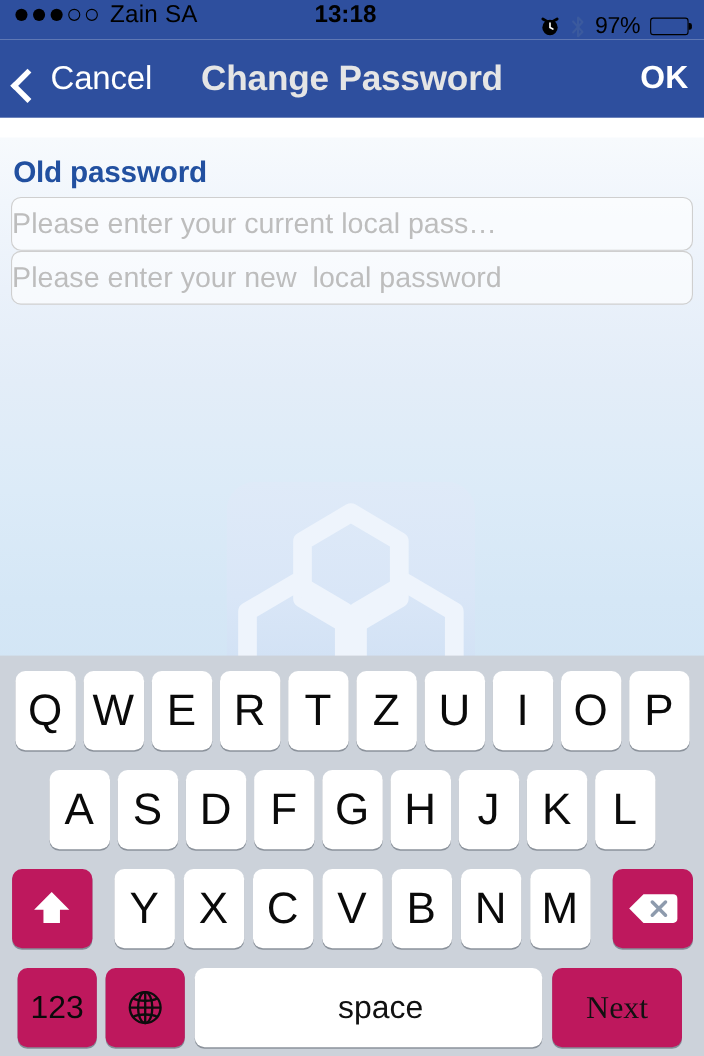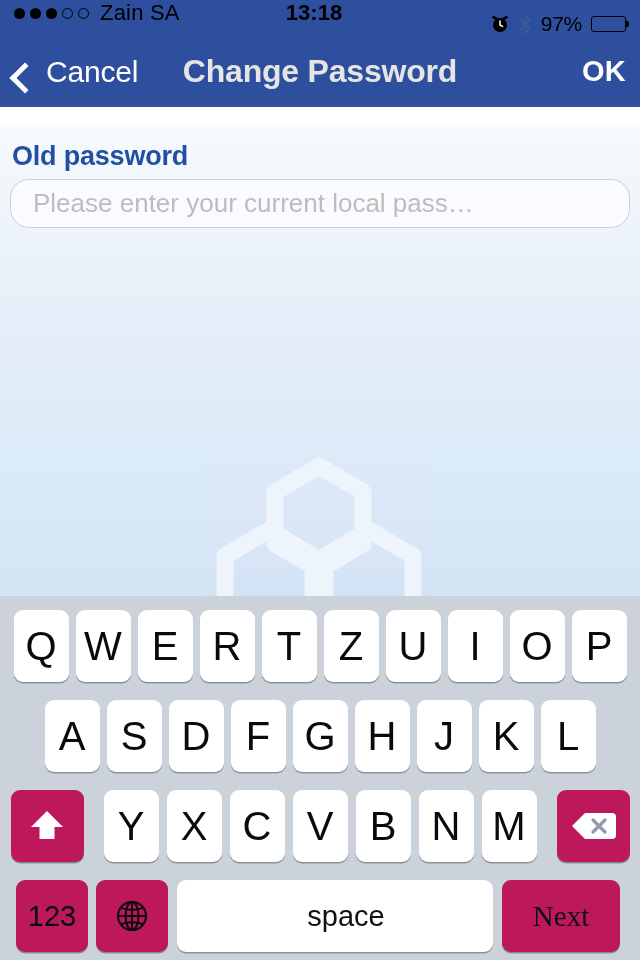--- a/index.html
+++ b/index.html
@@ -181,26 +181,26 @@
     padding: 16px 12px 7px 12px;
     letter-spacing: -0.2px;
   }
   .text-input {
     display: block;
     box-sizing: border-box;
     margin: 0 10px;
     width: 620px;
     height: 49px;
     border: 1.5px solid #cfcfcf;
-    border-radius: 19px;
+    border-radius: 9px;
     background: rgba(255,255,255,0.62);
     font-family: "Liberation Sans", sans-serif;
     font-size: 26px;
     color: #3a3a3a;
-    padding: 0 22px;
+    padding: 0 0;
     outline: none;
   }
   .text-input::placeholder {
     color: #bdbdbd;
     opacity: 1;
   }
 
   
   .watermark {
     position: absolute;
@@ -319,20 +319,21 @@
       <g fill="none" stroke="#eef4fc" stroke-width="17" stroke-linejoin="round">
         <path d="M113 28 L157 54 L157 106 L113 132 L69 106 L69 54 Z"></path>
         <path d="M63 92 L107 118 L107 170 L63 196 L19 170 L19 118 Z"></path>
         <path d="M163 92 L207 118 L207 170 L163 196 L119 170 L119 118 Z"></path>
       </g>
     </svg>
 
     <div class="field-label">Old password</div>
     <input class="text-input" type="text" placeholder="Please enter your current local pass…" style="">
 
+    <input class="text-input" type="text" placeholder="Please enter your new  local password" style="">
   </div>
 
   <div class="keyboard">
 
     <div class="kb-row">
       <div class="key letter">Q</div>
       <div class="key letter">W</div>
       <div class="key letter">E</div>
       <div class="key letter">R</div>
       <div class="key letter">T</div>

